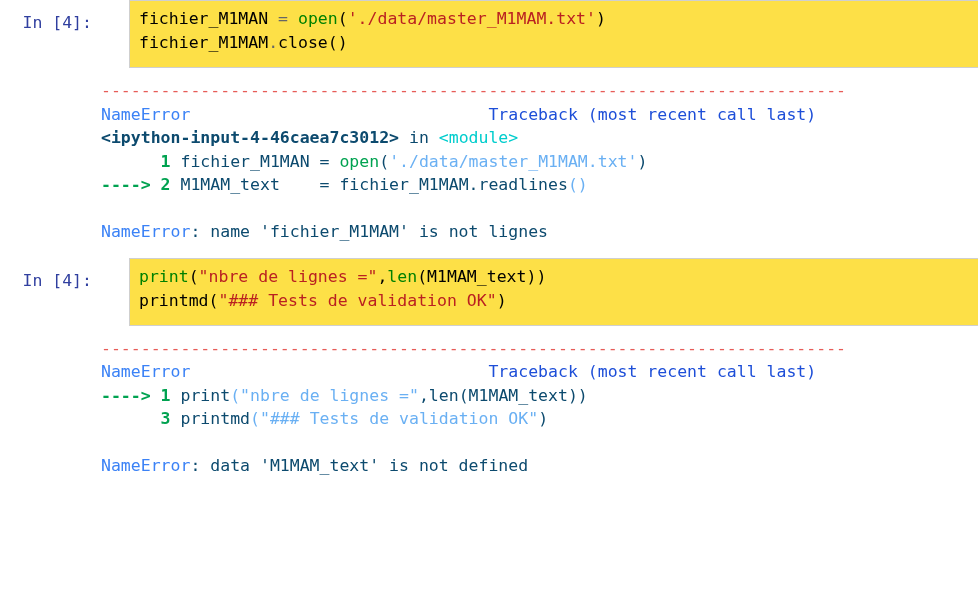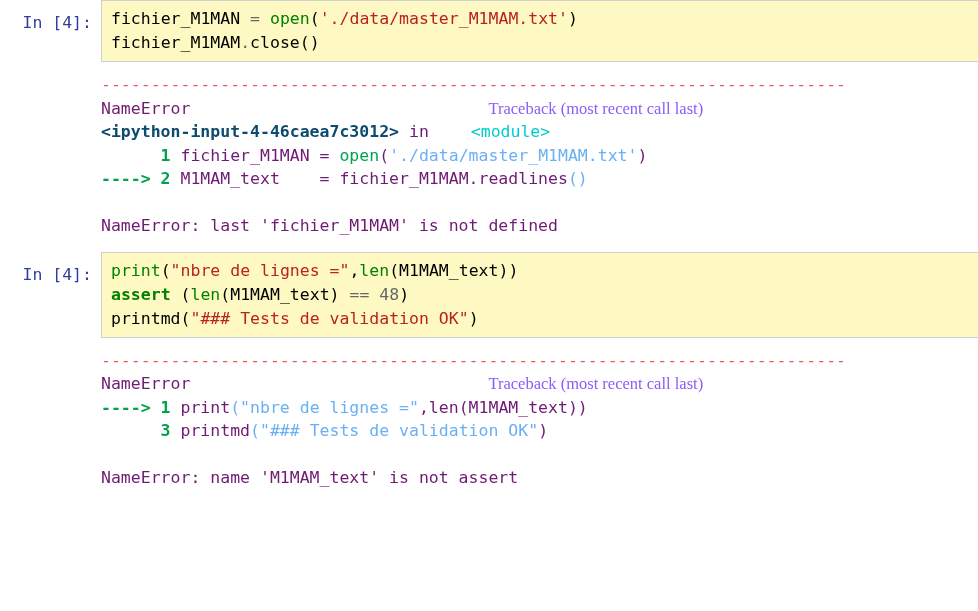--- a/index.html
+++ b/index.html
@@ -36,25 +36,26 @@
     font-size: 16.5px;
     line-height: 24px;
     letter-spacing: 0px;
     white-space: pre;
   }
   .prompt.out {
     color: #D84315;
   }
   .input-area {
     flex: 1;
-    background: #fef9c3;
+    background: #fde047;
     border: 1px solid #cfcfcf;
     border-right: none;
     box-sizing: border-box;
-    padding: 6px 0 6px 9px;
+    padding: 6px 0 12px 9px;
+    margin-left: 28px;
   }
   .source-line {
     font-family: "DejaVu Sans Mono", "Liberation Mono", monospace;
     font-size: 16.5px;
     line-height: 24px;
     white-space: pre;
     color: #000000;
   }
 
   
@@ -85,30 +86,30 @@
   .k   { color: #008000; font-weight: bold; }   
   .nb  { color: #008000; }                      
   .s   { color: #BA2121; }                      
   .n   { color: #000000; }                      
   .o   { color: #666666; }                      
   .p   { color: #000000; }                      
   .mi  { color: #666666; }                      
 
   
   .t-dash   { color: #E75C58; }                 
-  .t-err    { color: #701a75; }                 
+  .t-err    { color: #3b82f6; }                 
   .t-ipy    { color: #0c4a6e; font-weight: bold; }  
-  .t-mod    { color: #00CDCD; margin-left: 32px; }                 
+  .t-mod    { color: #00CDCD; }                 
   .t-ln     { color: #00A250; font-weight: bold; }  
   .t-arrow  { color: #00A250; font-weight: bold; }  
   .t-str    { color: #6AB0F3; }                 
   .t-num    { color: #6AB0F3; }                 
   .t-kw     { color: #00A250; }                 
-  .t-plain  { color: #701a75; }
-  .t-tb     { color: #8b5cf6; font-family: Liberation Serif, serif; }                 
+  .t-plain  { color: #0c4a6e; }
+  .t-tb     { color: #1d4ed8; }                 
 </style>
 </head>
 <body>
 
 <div class="notebook">
 
   <div class="cell">
     <div class="prompt">In [4]:</div>
     <div class="input-area">
       <div class="source-line"><span class="n">fichier_M1MAN </span><span class="o">=</span><span class="n"> </span><span class="nb">open</span><span class="p">(</span><span class="s">'./data/master_M1MAM.txt'</span><span class="p">)</span></div>
@@ -121,43 +122,42 @@
     <div class="output-area">
       <div class="out-gap-top"></div>
       <div class="tb-line t-dash">---------------------------------------------------------------------------</div>
       <div class="tb-line"><span class="t-err">NameError</span><span class="t-plain">                              </span><span class="t-tb">Traceback (most recent call last)</span></div>
       <div class="tb-line"><span class="t-ipy">&lt;ipython-input-4-46caea7c3012&gt;</span><span class="t-plain"> </span><span class="t-plain">in</span><span class="t-plain"> </span><span class="t-mod">&lt;module&gt;</span></div>
 
       <div class="tb-line"><span class="t-plain">      </span><span class="t-ln">1</span><span class="t-plain"> fichier_M1MAN </span><span class="t-plain">= </span><span class="t-kw">open</span><span class="t-plain">(</span><span class="t-str">'./data/master_M1MAM.txt'</span><span class="t-plain">)</span></div>
       <div class="tb-line"><span class="t-arrow">----&gt;</span><span class="t-plain"> </span><span class="t-ln">2</span><span class="t-plain"> M1MAM_text    = fichier_M1MAM</span><span class="t-plain">.</span><span class="t-plain">readlines</span><span class="t-str">()</span></div>
 
       <div class="tb-spacer"></div>
-      <div class="tb-line"><span class="t-err">NameError</span><span class="t-plain">: last 'fichier_M1MAM' is not defined</span></div>
+      <div class="tb-line"><span class="t-err">NameError</span><span class="t-plain">: name 'fichier_M1MAM' is not lignes</span></div>
     </div>
   </div>
 
   <div class="cell-gap"></div>
 
   <div class="cell">
     <div class="prompt">In [4]:</div>
     <div class="input-area">
       <div class="source-line"><span class="nb">print</span><span class="p">(</span><span class="s">"nbre de lignes ="</span><span class="p">,</span><span class="nb">len</span><span class="p">(</span><span class="n">M1MAM_text</span><span class="p">))</span></div>
-      <div class="source-line"><span class="k">assert</span><span class="n"> </span><span class="p">(</span><span class="nb">len</span><span class="p">(</span><span class="n">M1MAM_text</span><span class="p">)</span><span class="n"> </span><span class="o">==</span><span class="n"> </span><span class="mi">48</span><span class="p">)</span></div>
       <div class="source-line"><span class="n">printmd</span><span class="p">(</span><span class="s">"### Tests de validation OK"</span><span class="p">)</span></div>
     </div>
   </div>
 
   <div class="cell">
     <div class="prompt out"></div>
     <div class="output-area">
       <div class="out-gap-top"></div>
       <div class="tb-line t-dash">---------------------------------------------------------------------------</div>
       <div class="tb-line"><span class="t-err">NameError</span><span class="t-plain">                              </span><span class="t-tb">Traceback (most recent call last)</span></div>
 
       <div class="tb-line"><span class="t-arrow">----&gt;</span><span class="t-plain"> </span><span class="t-ln">1</span><span class="t-plain"> print</span><span class="t-str">("nbre de lignes ="</span><span class="t-plain">,len(M1MAM_text))</span></div>
       <div class="tb-line"><span class="t-plain">      </span><span class="t-ln">3</span><span class="t-plain"> printmd</span><span class="t-str">("### Tests de validation OK"</span><span class="t-plain">)</span></div>
 
       <div class="tb-spacer"></div>
-      <div class="tb-line"><span class="t-err">NameError</span><span class="t-plain">: name 'M1MAM_text' is not assert</span></div>
+      <div class="tb-line"><span class="t-err">NameError</span><span class="t-plain">: data 'M1MAM_text' is not defined</span></div>
     </div>
   </div>
 
 </div>
 
 </body></html>

